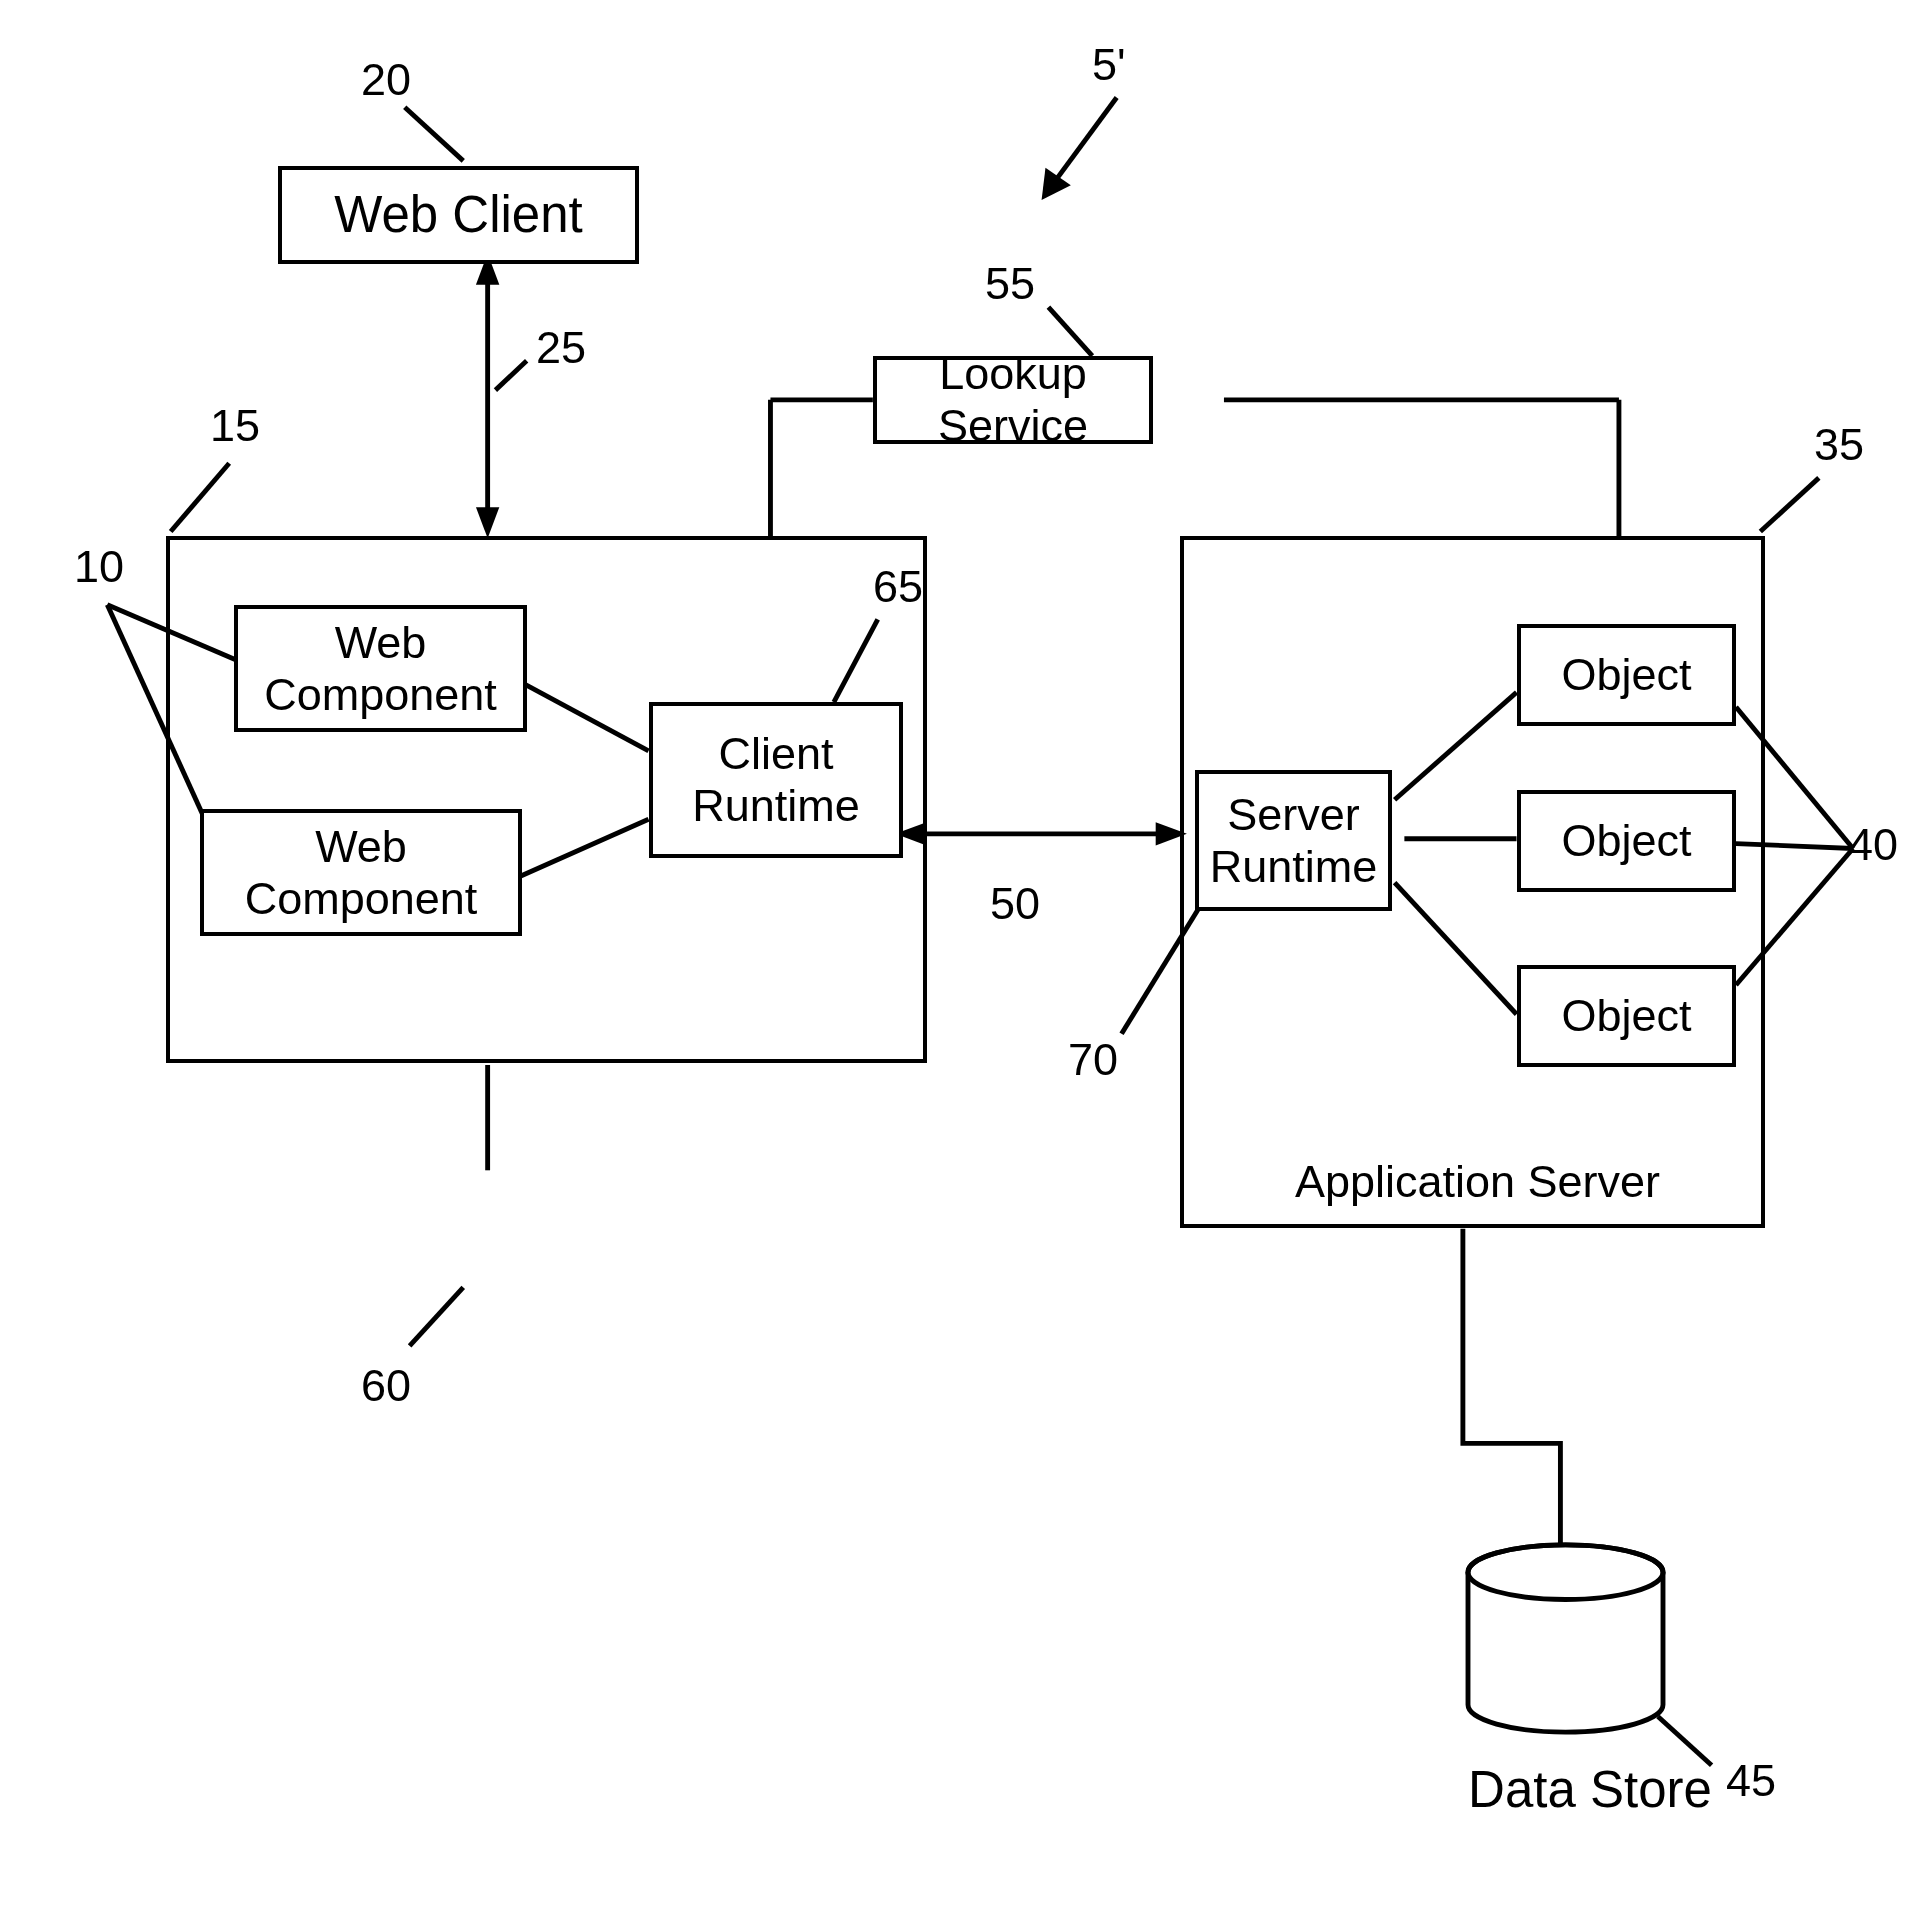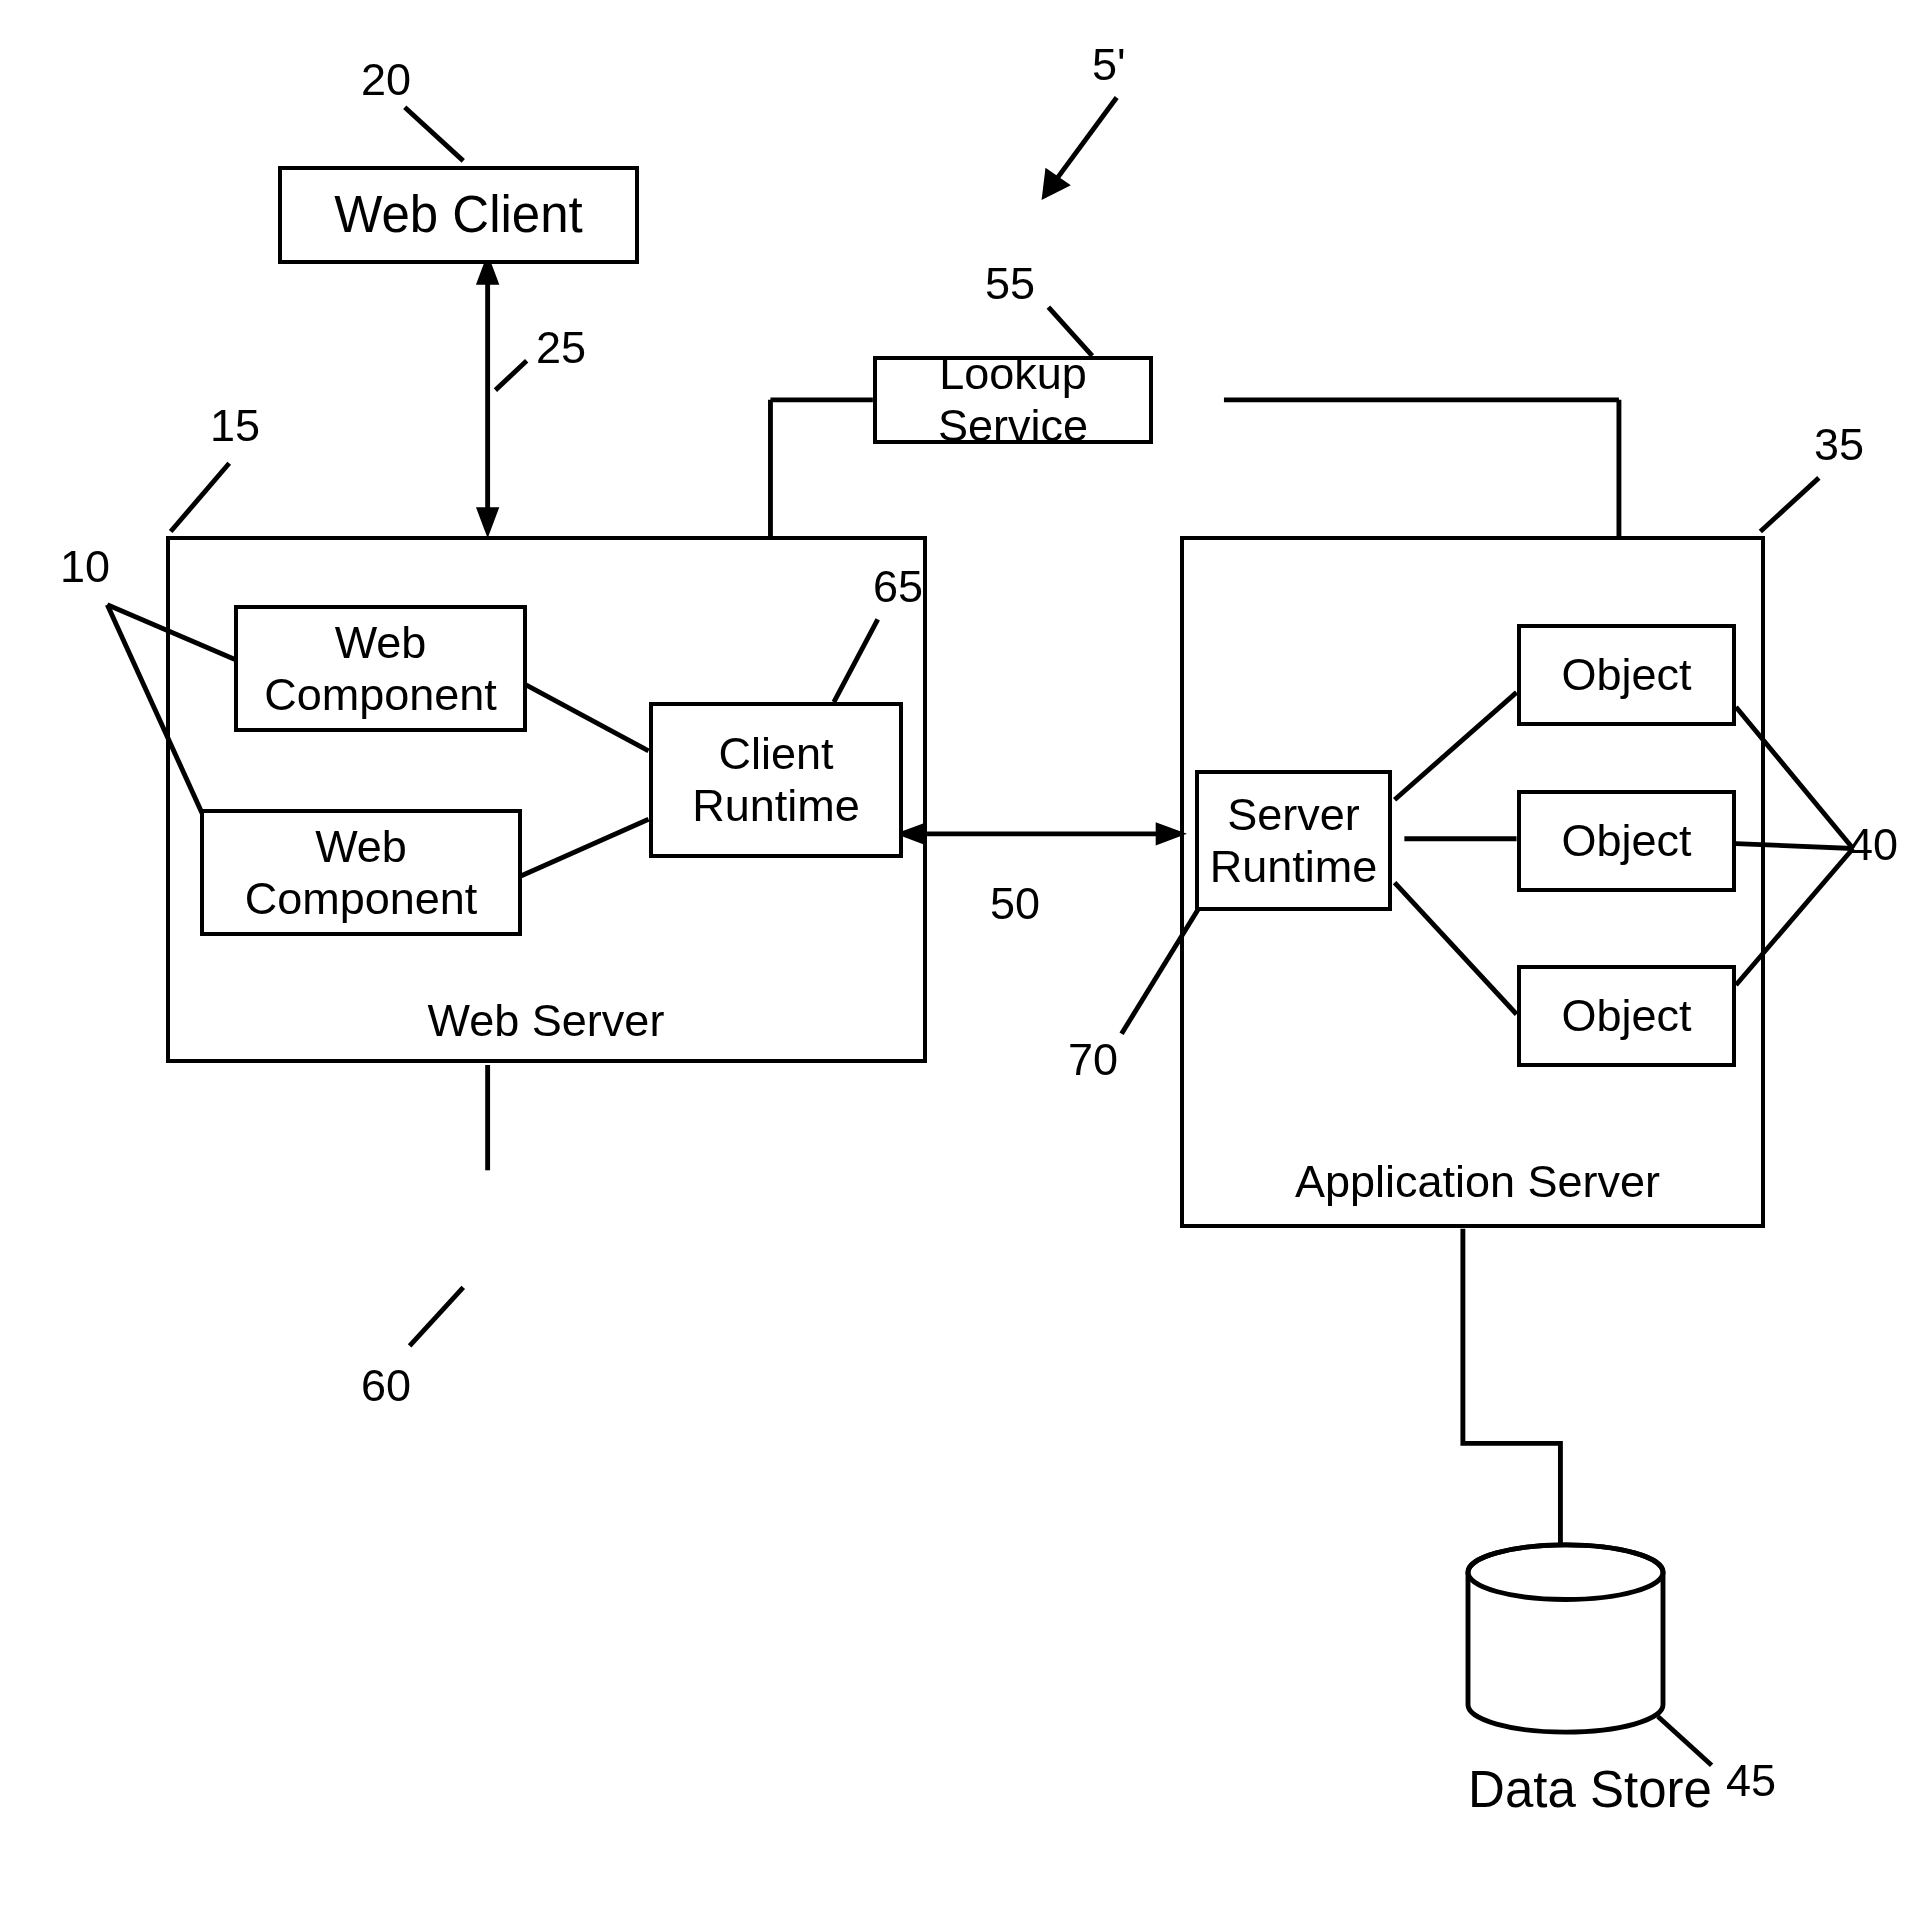--- a/index.html
+++ b/index.html
@@ -119,21 +119,20 @@
 
       <line x1="420" y1="1380" x2="475" y2="1320"></line>
 
       <line x1="900" y1="635" x2="855" y2="720"></line>
 
       <line x1="1150" y1="1060" x2="1230" y2="930"></line>
     </g>
   </svg>
 
   <div class="container-box" style="left:166px; top:536px; width:761px; height:527px;"></div>
-  <div class="container-label med-label" style="left:390px; top:995px; width:312px;">Web Server</div>
 
   <div class="container-box" style="left:1180px; top:536px; width:585px; height:692px;"></div>
   <div class="container-label med-label" style="left:1268px; top:1156px; width:419px;">Application Server</div>
 
   <div class="box big-label" style="left:278px; top:166px; width:361px; height:98px;">Web Client</div>
 
   <div class="box med-label" style="left:873px; top:356px; width:280px; height:88px;">Lookup Service</div>
 
   <div class="box med-label" style="left:234px; top:605px; width:293px; height:127px; white-space:pre;">Web
 Component</div>
@@ -155,21 +154,21 @@
   <div class="cyl" style="left:1463px; top:1541px; width:205px; height:195px;">
     <svg width="205" height="195" viewBox="0 0 210 200">
       <ellipse cx="105" cy="32" rx="100" ry="28" fill="#fff" stroke="#000" stroke-width="5"></ellipse>
       <path d="M 5 32 L 5 168 A 100 28 0 0 0 205 168 L 205 32" fill="#fff" stroke="#000" stroke-width="5"></path>
       <ellipse cx="105" cy="32" rx="100" ry="28" fill="none" stroke="#000" stroke-width="5"></ellipse>
     </svg>
   </div>
   <div class="container-label big-label" style="left:1434px; top:1760px; width:312px;">Data Store</div>
 
   <div class="ref" style="left:1092px; top:39px;">5'</div>
-  <div class="ref" style="left:60px;  top:541px;text-align:right;">10</div>
+  <div class="ref" style="left:74px;  top:541px;text-align:right;">10</div>
   <div class="ref" style="left:210px; top:400px;">15</div>
   <div class="ref" style="left:361px; top:54px;">20</div>
   <div class="ref" style="left:536px; top:322px;">25</div>
   <div class="ref" style="left:1814px; top:419px;">35</div>
   <div class="ref" style="left:1848px; top:819px;text-align:right;">40</div>
   <div class="ref" style="left:1726px; top:1755px;">45</div>
   <div class="ref" style="left:990px; top:878px;">50</div>
   <div class="ref" style="left:985px; top:258px;">55</div>
   <div class="ref" style="left:361px; top:1360px;">60</div>
   <div class="ref" style="left:873px; top:561px;">65</div>

